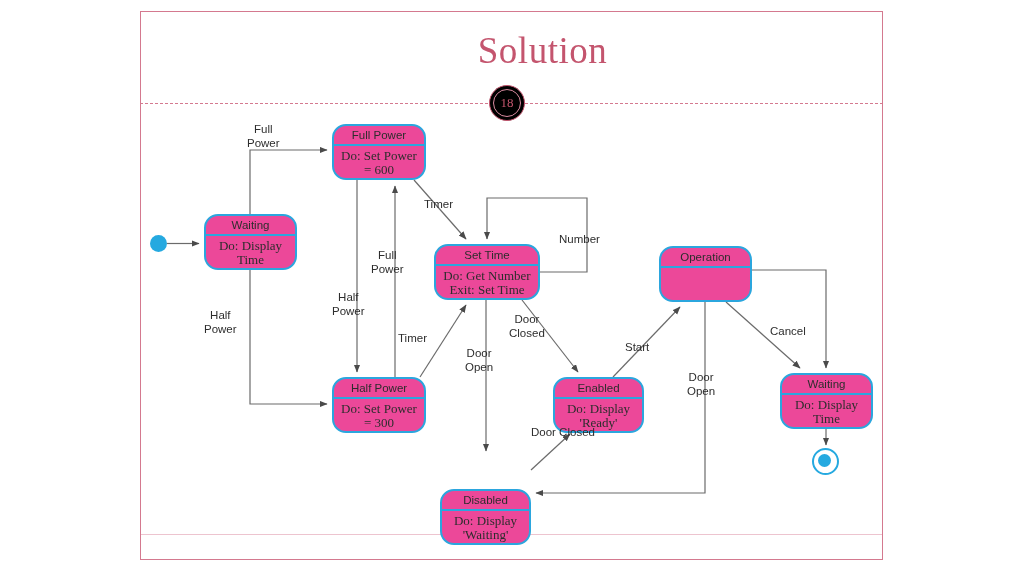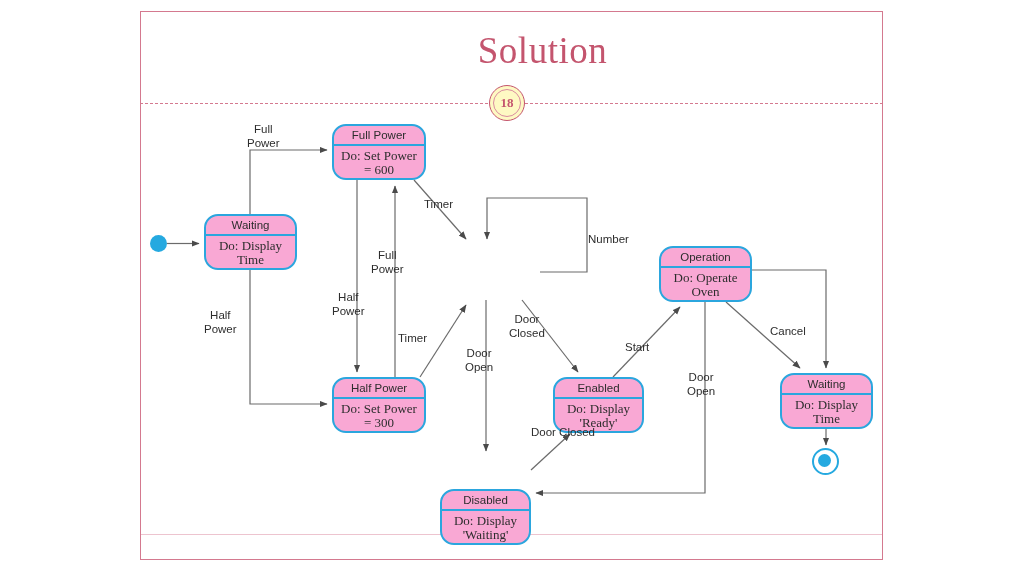--- a/index.html
+++ b/index.html
@@ -59,23 +59,22 @@
   }
   
   #page-badge {
     position: absolute;
     left: 489px;
     top: 85px;
     width: 36px;
     height: 36px;
     border-radius: 50%;
     border: 1.5px solid #c4556e;
-    background: #fef9c3;
-    box-sizing: border-box;
-    font-weight: bold;
+    background: #000000;
+    box-sizing: border-box;
   }
   #page-badge-inner {
     position: absolute;
     left: 3px;
     top: 3px;
     right: 3px;
     bottom: 3px;
     border-radius: 50%;
     border: 1px solid #d98ba0;
     box-sizing: border-box;
@@ -92,21 +91,21 @@
     left: 0;
     top: 0;
     width: 1024px;
     height: 576px;
   }
   .state-node {
     position: absolute;
     box-sizing: border-box;
     border: 2.2px solid #2ba6de;
     border-radius: 14px;
-    background: #f9a8d4;
+    background: #ec4899;
     display: flex;
     flex-direction: column;
     align-items: stretch;
     overflow: hidden;
   }
   .state-title {
     flex: 0 0 auto;
     text-align: center;
     font-size: 11.5px;
     color: #2d2d2d;
@@ -247,43 +246,46 @@
   </div>
 
   <div class="state-node" style="left:332px; top:377px; width:94px; height:56px;">
     <div class="state-title">Half Power</div>
     <div class="state-body">
       <span class="line">Do: Set Power</span>
       <span class="line">= 300</span>
     </div>
   </div>
 
+  <div class="state-node" style="left:434px; top:244px; width:106px; height:56px;">
+    <div class="state-title">Set Time</div>
+    <div class="state-body">
+      <span class="line">Do: Get Number</span>
+      <span class="line">Exit: Set Time</span>
+    </div>
+  </div>
 
   <div class="state-node" style="left:553px; top:377px; width:91px; height:56px;">
     <div class="state-title">Enabled</div>
     <div class="state-body">
       <span class="line">Do: Display</span>
       <span class="line">'Ready'</span>
     </div>
   </div>
 
   <div class="state-node" style="left:440px; top:456px; width:91px; height:56px;margin-top:33px;">
     <div class="state-title">Disabled</div>
     <div class="state-body">
       <span class="line">Do: Display</span>
       <span class="line">'Waiting'</span>
     </div>
   </div>
 
   <div class="state-node" style="left:659px; top:246px; width:93px; height:56px;">
     <div class="state-title">Operation</div>
-    <div class="state-body">
-      <span class="line">Do: Operate</span>
-      <span class="line">Oven</span>
-    </div>
   </div>
 
   <div class="state-node" style="left:780px; top:373px; width:93px; height:56px;">
     <div class="state-title">Waiting</div>
     <div class="state-body">
       <span class="line">Do: Display</span>
       <span class="line">Time</span>
     </div>
   </div>
 
@@ -304,21 +306,21 @@
 
   <div class="edge-label" style="left:332px; top:290px;">
     <span>Half</span><br>
     <span>Power</span>
   </div>
 
   <div class="edge-label" style="left:424px; top:197px;">Timer</div>
 
   <div class="edge-label" style="left:398px; top:331px;">Timer</div>
 
-  <div class="edge-label" style="left:559px; top:232px;margin-left:29px;">Number</div>
+  <div class="edge-label" style="left:559px; top:232px;">Number</div>
 
   <div class="edge-label" style="left:465px; top:346px;">
     <span>Door</span><br>
     <span>Open</span>
   </div>
 
   <div class="edge-label" style="left:509px; top:312px;">
     <span>Door</span><br>
     <span>Closed</span>
   </div>

